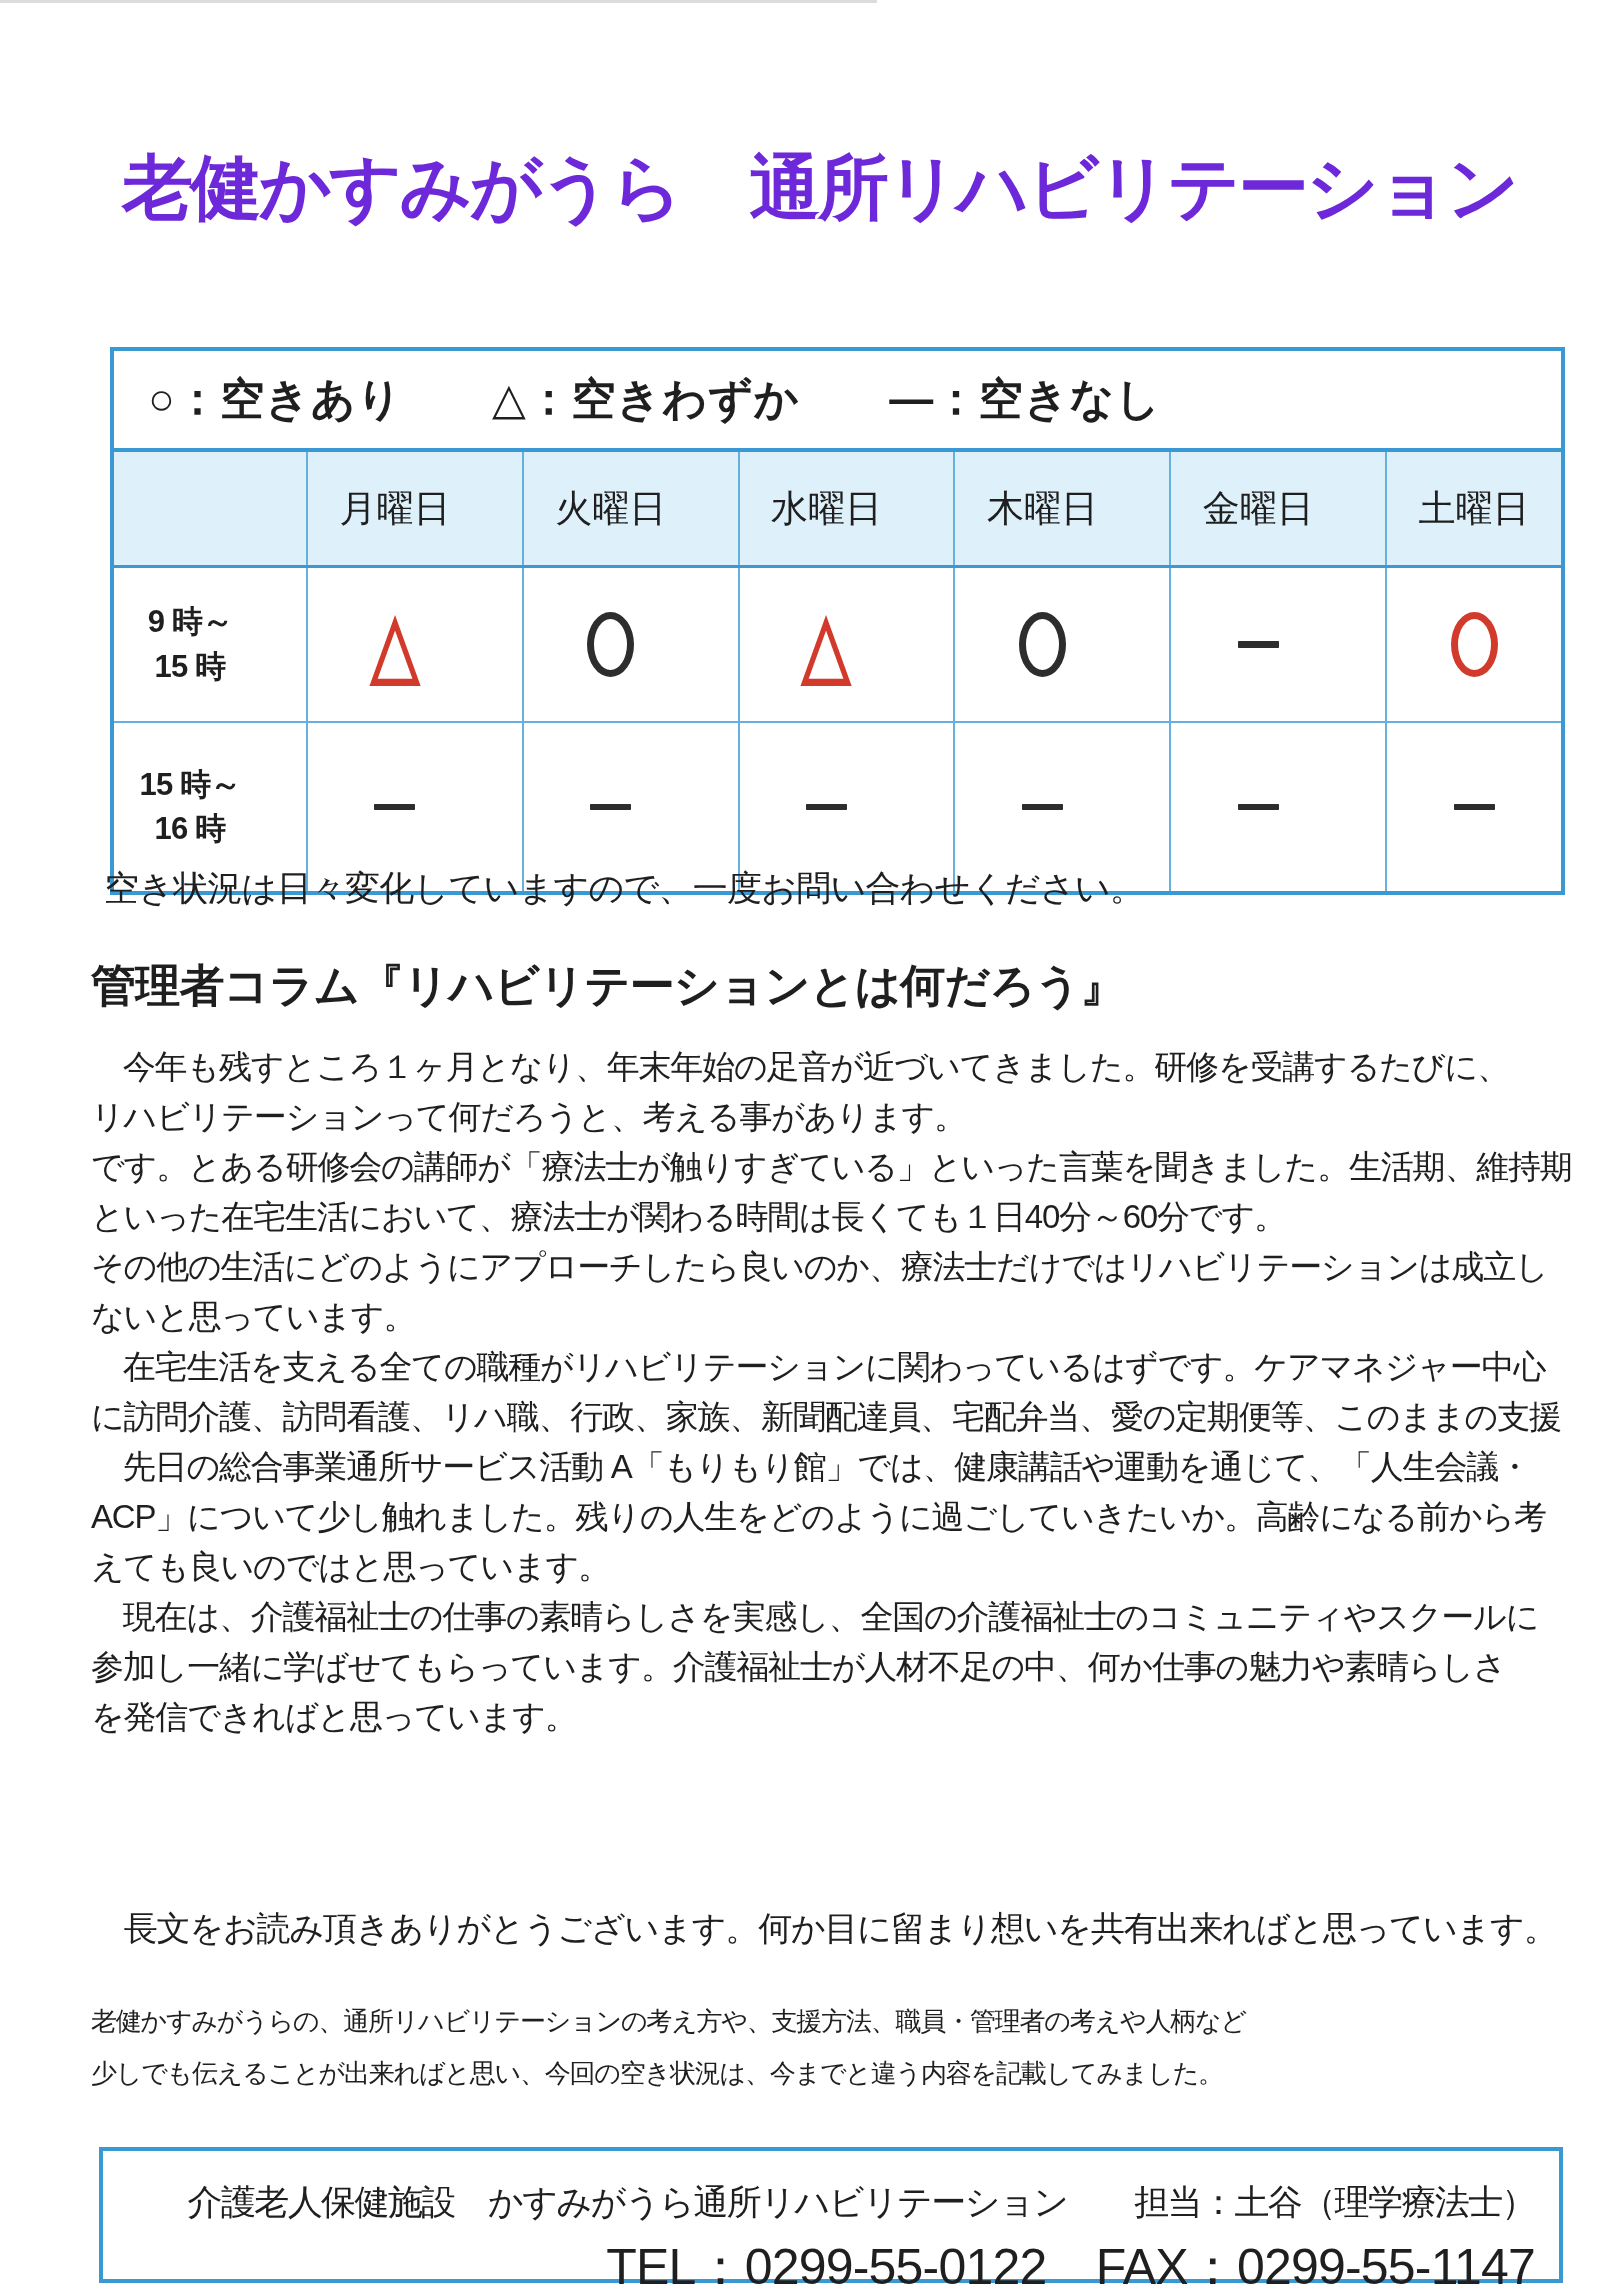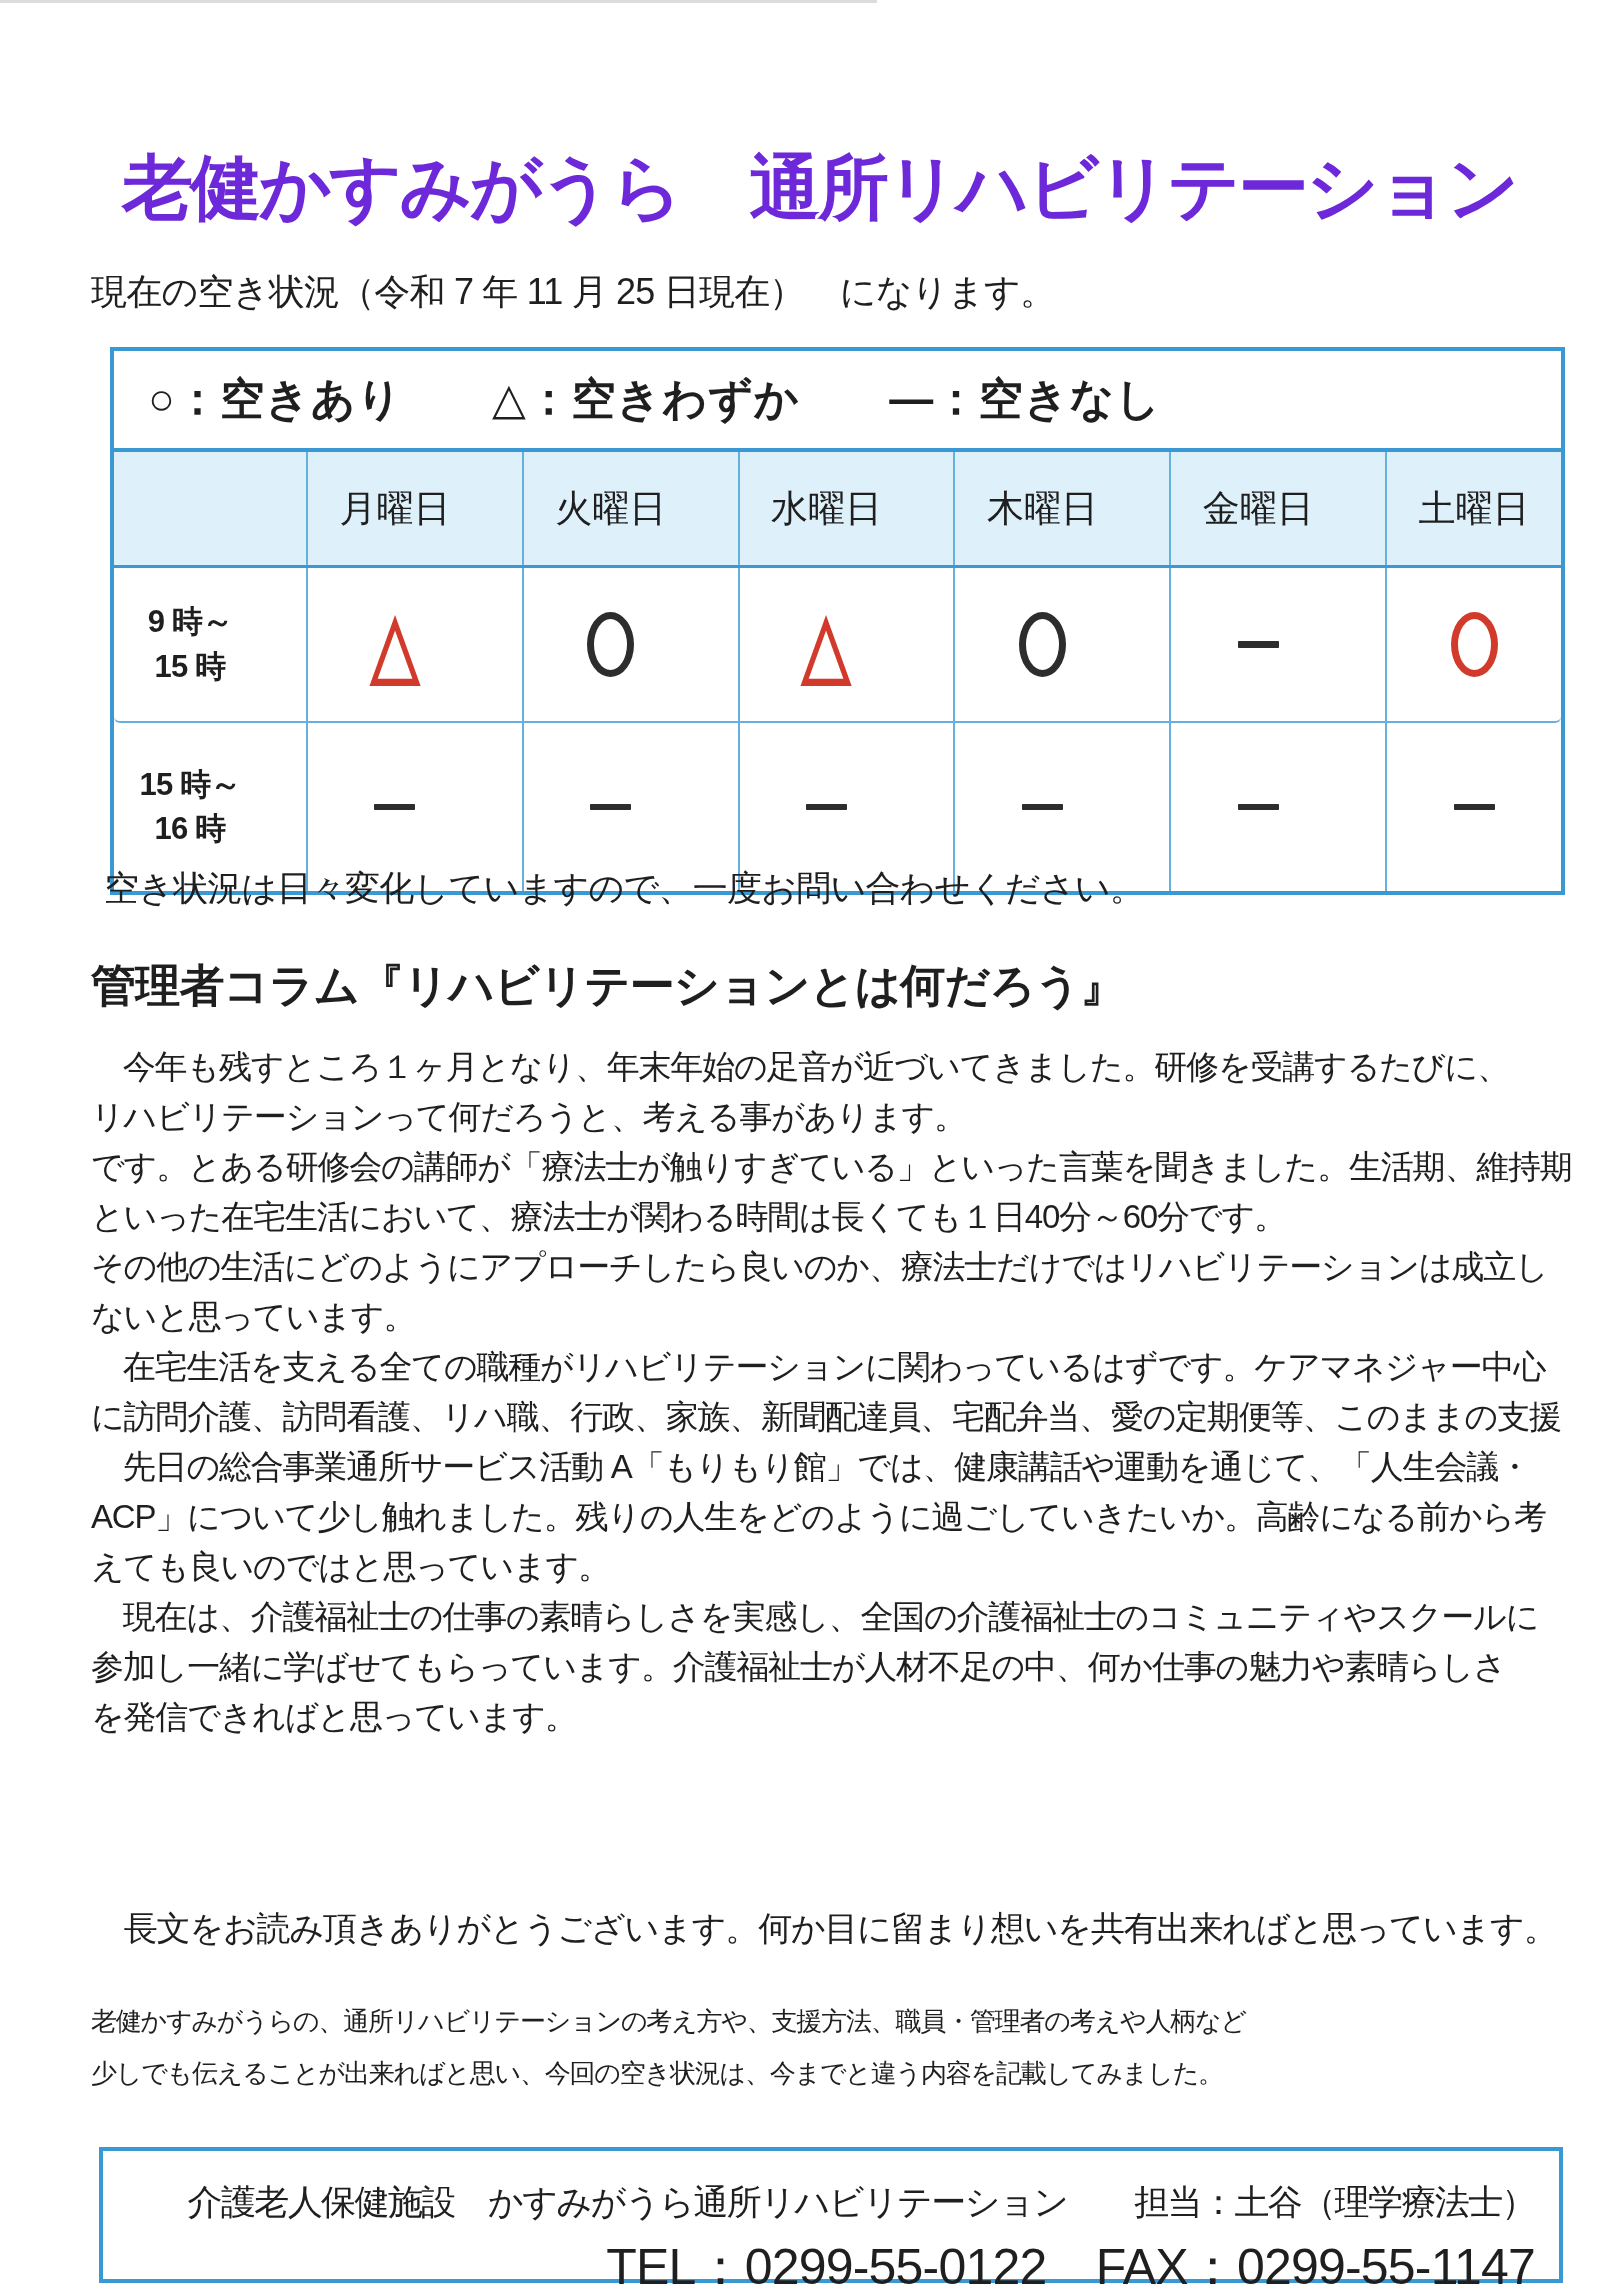--- a/index.html
+++ b/index.html
@@ -38,21 +38,21 @@
     background:#fff;white-space:nowrap;
   }
   .grid-row{
     display:grid;grid-template-columns:152px repeat(6,1fr);gap:40px;
   }
   .header-row{
     height:113px;background:#def0fa;
     border-bottom:3.2px solid #3a99d2;
   }
   .header-row .acell{font-size:37px;font-weight:500;letter-spacing:0;}
-  .data-row1{height:153px;border-bottom:2.4px solid #66b0de;border-radius:6px;}
+  .data-row1{height:153px;border-bottom:2.4px solid #66b0de;}
   .data-row2{height:168px;}
   .acell{
     display:flex;align-items:center;justify-content:center;
     border-left:2.4px solid #66b0de;box-sizing:border-box;
   }
   .acell:first-child{border-left:none;}
   .time-label{
     font-size:31px;font-weight:bold;line-height:1.42;
     text-align:center;white-space:pre-line;letter-spacing:-0.8px;
   }
@@ -110,21 +110,20 @@
 </style>
 </head>
 <body>
 
 <div class="page">
 
   <div class="scan-streak"></div>
 
   <h1 class="title">老健かすみがうら　通所リハビリテーション</h1>
 
-  <div class="intro">現在の空き状況（令和 7 年 11 月 25 日現在）　になります。</div>
 
   <div class="avtable">
 
     <div class="legend-row">○：空きあり　　△：空きわずか　　―：空きなし</div>
 
     <div class="grid-row header-row">
       <div class="acell"></div>
       <div class="acell">月曜日</div>
       <div class="acell">火曜日</div>
       <div class="acell">水曜日</div>

